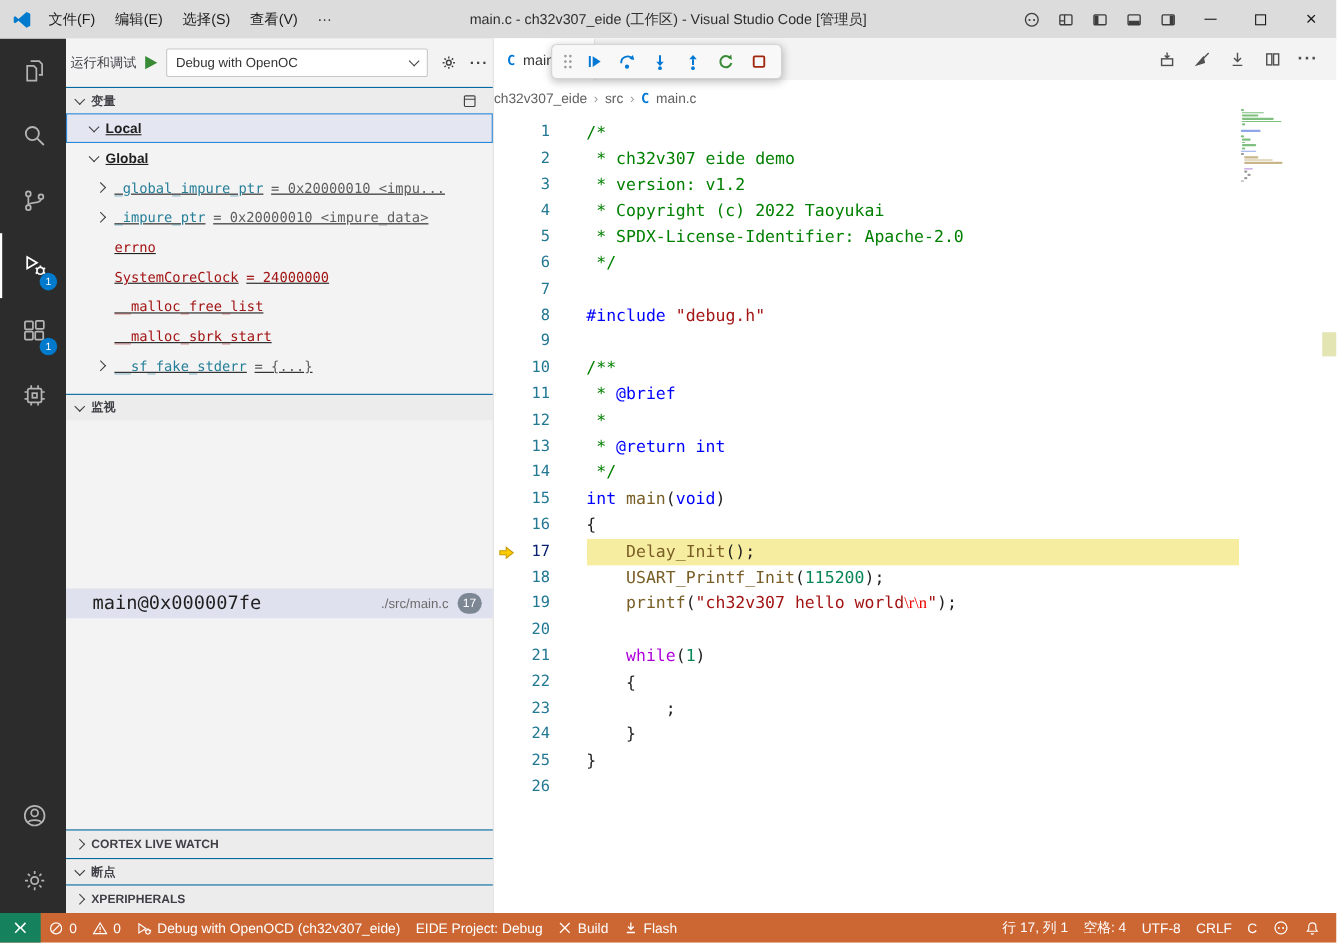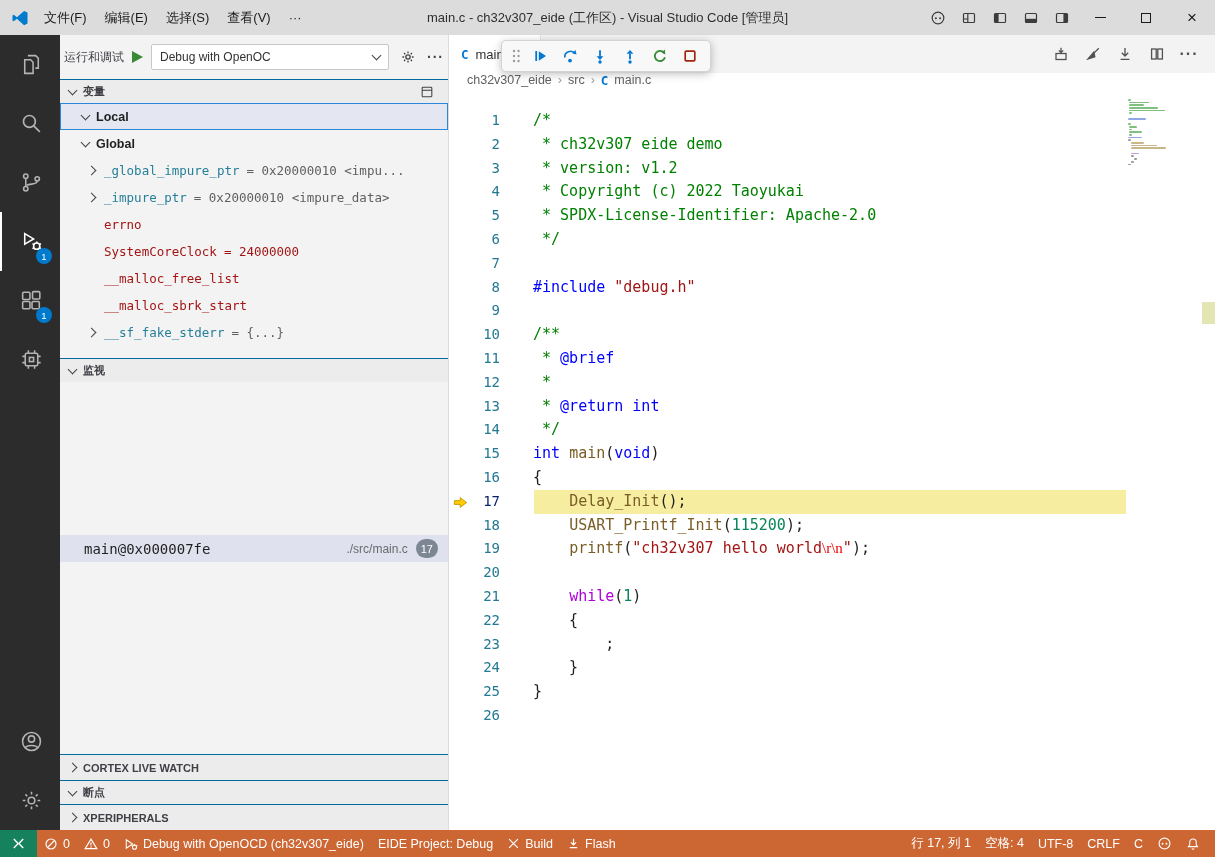--- a/index.html
+++ b/index.html
@@ -41,45 +41,45 @@
 
   .pane-header { height:24px; flex:none; display:flex; align-items:center; gap:7px; padding:0 10px 0 9px; background:#ececec; border-top:1px solid #0369a1; font-size:11px; font-weight:700; color:#3f3f46; }
   .pane-header.tall { height:26px; }
   .pane-status { margin-left:auto; font-weight:400; font-size:11px; color:#6b6b6b; }
   .pane-spacer { margin-left:auto; }
 
   .chev { display:inline-block; width:7px; height:7px; border-right:1.4px solid #424242; border-bottom:1.4px solid #424242; flex:none; }
   .chev.down { transform:rotate(45deg); margin-top:-3px; }
   .chev.right { transform:rotate(-45deg); }
 
-  .vars-body { flex:none; padding-bottom:12px; }
+  .vars-body { flex:none; padding-bottom:12px;text-decoration:underline; }
   .scope-row { height:27px; display:flex; align-items:center; gap:7px; padding-left:22px; font-weight:700; font-size:12.5px; color:#1f1f1f; }
   .scope-row.focused { background:#e4e6f1; outline:1px solid #2b87d8; outline-offset:-1px; }
   .var-row { height:27px; display:flex; align-items:center; padding-left:28px; font-family:"DejaVu Sans Mono",monospace; font-size:12.5px; }
   .twistie { width:16px; display:flex; align-items:center; flex:none; }
   .tone-blue { color:#267f99; }
   .tone-red { color:#a31515; }
   .vval { color:#5f5f5f; margin-left:7px; white-space:nowrap; }
   .vval.tone-red { color:#a31515; }
 
   .watch-body { height:153px; flex:none; }
   .callstack-body { flex:1; min-height:0; }
   .frame-row { height:27px; display:flex; align-items:center; background:#dfe1ee; padding:0 10px 0 24px; gap:8px; }
-  .frame-label { font-family:"DejaVu Sans Mono",monospace; font-size:14px; color:#1f1f1f; }
+  .frame-label { font-family:"DejaVu Sans Mono",monospace; font-size:17px; color:#1f1f1f; }
   .frame-file { margin-left:auto; color:#6b6b6b; font-size:12px; }
   .frame-badge { min-width:19px; height:19px; border-radius:10px; background:#7d8794; color:#fff; font-size:11px; display:flex; align-items:center; justify-content:center; padding:0 5px; }
 
   
   .editor { flex:1; min-width:0; display:flex; flex-direction:column; position:relative; background:#fff; }
   .tabbar { height:38px; flex:none; background:#f3f3f3; display:flex; align-items:center; }
   .tab { height:38px; background:#fff; display:flex; align-items:center; gap:7px; padding:0 26px 0 12px; font-size:13px; color:#333; border-right:1px solid #e3e3e3; }
   .c-icon { color:#0078d4; font-weight:700; font-family:"DejaVu Sans Mono",monospace; font-size:12.5px; }
   .editor-actions { margin-left:auto; display:flex; align-items:center; gap:4px; padding-right:12px; }
   .ea-icon { width:28px; height:28px; display:flex; align-items:center; justify-content:center; color:#515151; }
-  .breadcrumbs { height:24px; flex:none; display:flex; align-items:flex-start; gap:6px; padding-left:18px; font-size:12.5px; color:#616161; background:#fff; }
+  .breadcrumbs { height:24px; flex:none; display:flex; align-items:flex-end; gap:6px; font-size:12.5px; color:#616161; background:#fff; }
   .bc-sep { color:#9a9a9a; }
 
   .debug-toolbar { position:absolute; left:52px; top:5px; height:32px; background:#f8f8f8; border:1px solid #d4d4d4; border-radius:5px; box-shadow:0 2px 8px rgba(0,0,0,.25); display:flex; align-items:center; padding:0 6px; gap:2px; z-index:30; }
   .dt-btn { width:28px; height:26px; display:flex; align-items:center; justify-content:center; border-radius:4px; }
   .dt-grip { width:16px; height:26px; display:flex; align-items:center; justify-content:center; }
 
   .code-area { flex:1; min-height:0; position:relative; background:#fff; padding-top:12px; overflow:hidden; }
   .code-line { position:relative; height:23.8px; line-height:23.8px; display:flex; font-family:"DejaVu Sans Mono",monospace; font-size:15px; }
   .code-line.hl { background:linear-gradient(90deg, rgba(0,0,0,0) 0 85px, var(--hl,#f7eda1) 85px 677px, rgba(0,0,0,0) 677px); }
   .ln { width:51px; text-align:right; color:#237893; font-size:14px; flex:none; }

